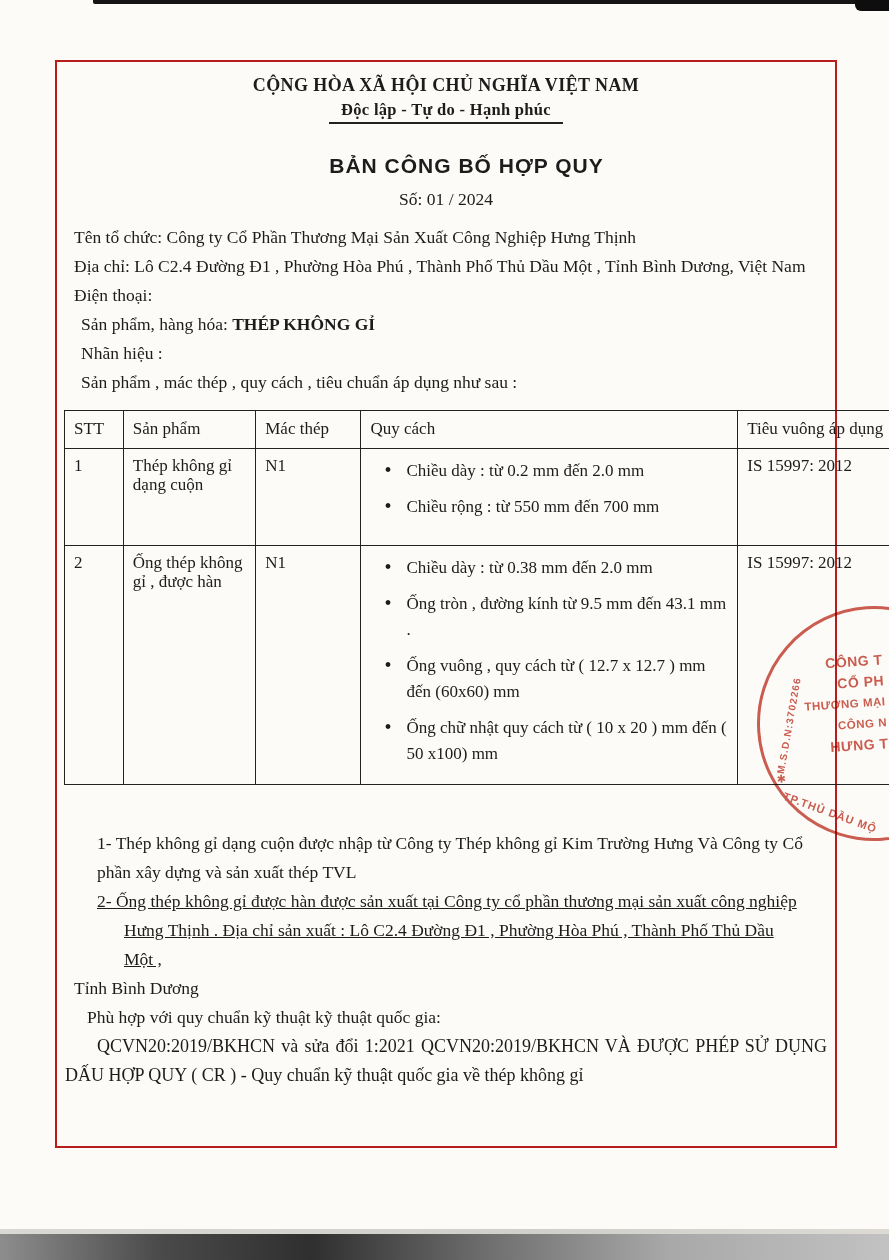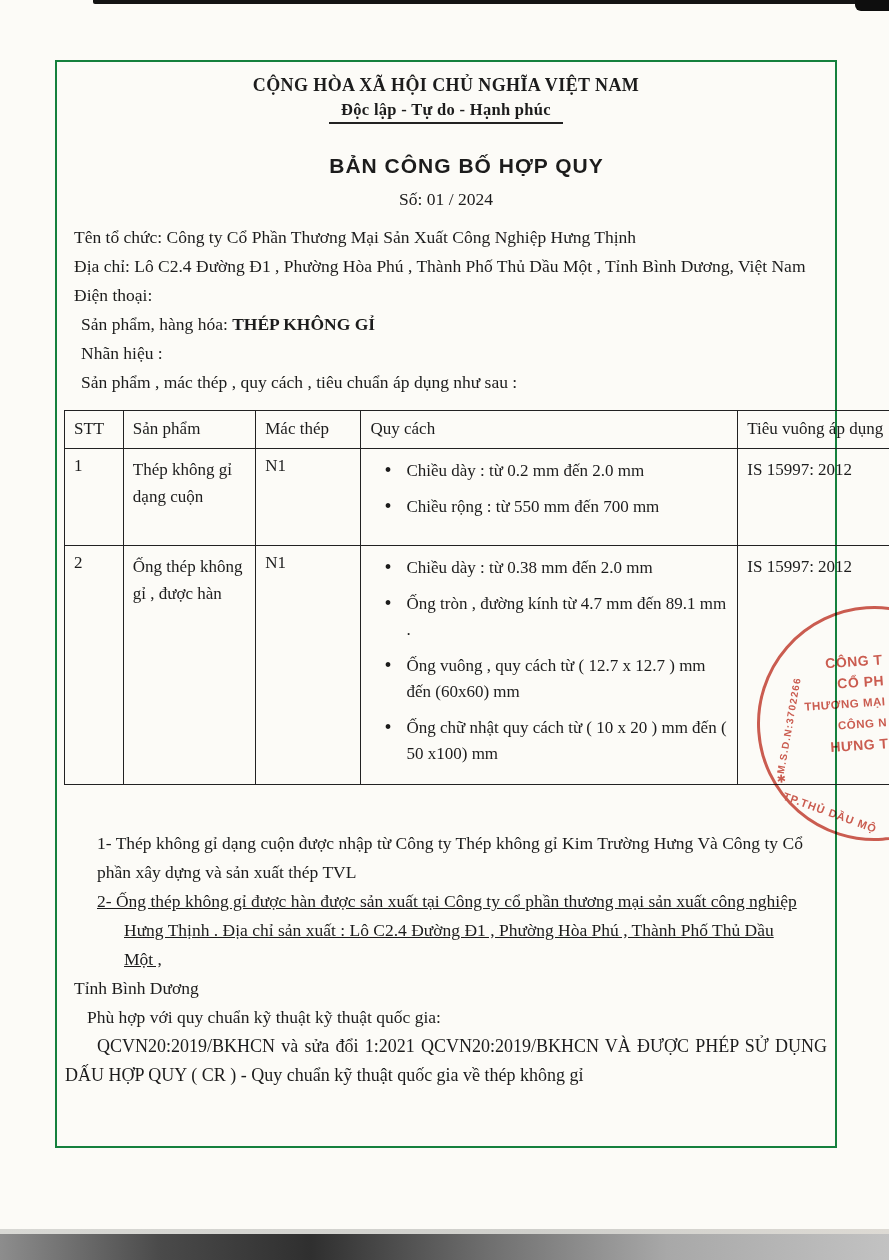--- a/index.html
+++ b/index.html
@@ -29,21 +29,21 @@
   }
   .scan-bottom-edge {
     position: absolute; bottom: 26px; left: 0; right: 0; height: 5px;
     background: linear-gradient(90deg,#d8d8d4,#cfcfcb 60%,#dddad4);
   }
 
   
   .doc-frame {
     position: absolute; left: 55px; top: 60px;
     width: 782px; height: 1088px;
-    border: 2px solid #15803d;
+    border: 2px solid #b91c1c;
     padding-top: 13px;
   }
 
   .h1 { text-align: center; font-weight: bold; font-size: 18px; letter-spacing: .4px; }
   .h2-wrap { text-align: center; margin-top: 4px; }
   .h2 {
     display: inline-block; font-weight: bold; font-size: 16.5px;
     border-bottom: 2px solid #222; padding: 0 12px 2px 12px; letter-spacing: .3px;
   }
   .doc-title {
@@ -76,21 +76,21 @@
   .td-center { text-align: center; }
   tr.row-1 td { height: 97px; }
   tr.row-2 td { height: 238px; }
   td.td-qc ul { list-style: none; margin: 2px 0 0 12px; }
   td.td-qc li {
     position: relative; padding-left: 24px; margin-bottom: 10px; line-height: 26px;
   }
   td.td-qc li::before {
     content: "•"; position: absolute; left: 2px; top: -1px; font-size: 20px;
   }
-  td.td-sp, td.td-tc { line-height: 27px; }
+  td.td-sp, td.td-tc { line-height: 19px; }
 
   
   .notes { margin: 44px 28px 0 40px; font-size: 17.5px; line-height: 29px; }
   .note-2 { padding-left: 27px; text-indent: -27px; text-decoration: underline; }
   .province { margin: 0 16px 0 17px; font-size: 17.5px; line-height: 29px; }
   .conformity { margin: 0 16px 0 30px; font-size: 17.5px; line-height: 29px; }
   .standard {
     margin: 0 8px 0 8px; font-size: 18px; line-height: 29px;
     text-align: justify; text-indent: 32px;
   }
@@ -178,21 +178,21 @@
           </td>
           <td class="td-tc">IS 15997: 2012</td>
         </tr>
         <tr class="row-2">
           <td class="td-center">2</td>
           <td class="td-sp">Ống thép không gỉ , được hàn</td>
           <td class="td-center">N1</td>
           <td class="td-qc">
             <ul>
               <li>Chiều dày : từ 0.38 mm đến 2.0 mm</li>
-              <li>Ống tròn , đường kính từ 4.7 mm đến 89.1 mm .</li>
+              <li>Ống tròn , đường kính từ 9.5 mm đến 43.1 mm .</li>
               <li>Ống vuông , quy cách từ ( 12.7 x 12.7 ) mm đến (60x60) mm</li>
               <li>Ống chữ nhật quy cách từ ( 10 x 20 ) mm đến ( 50 x100) mm</li>
             </ul>
           </td>
           <td class="td-tc">IS 15997: 2012</td>
         </tr>
       </tbody>
     </table>
 
     <div class="notes">

